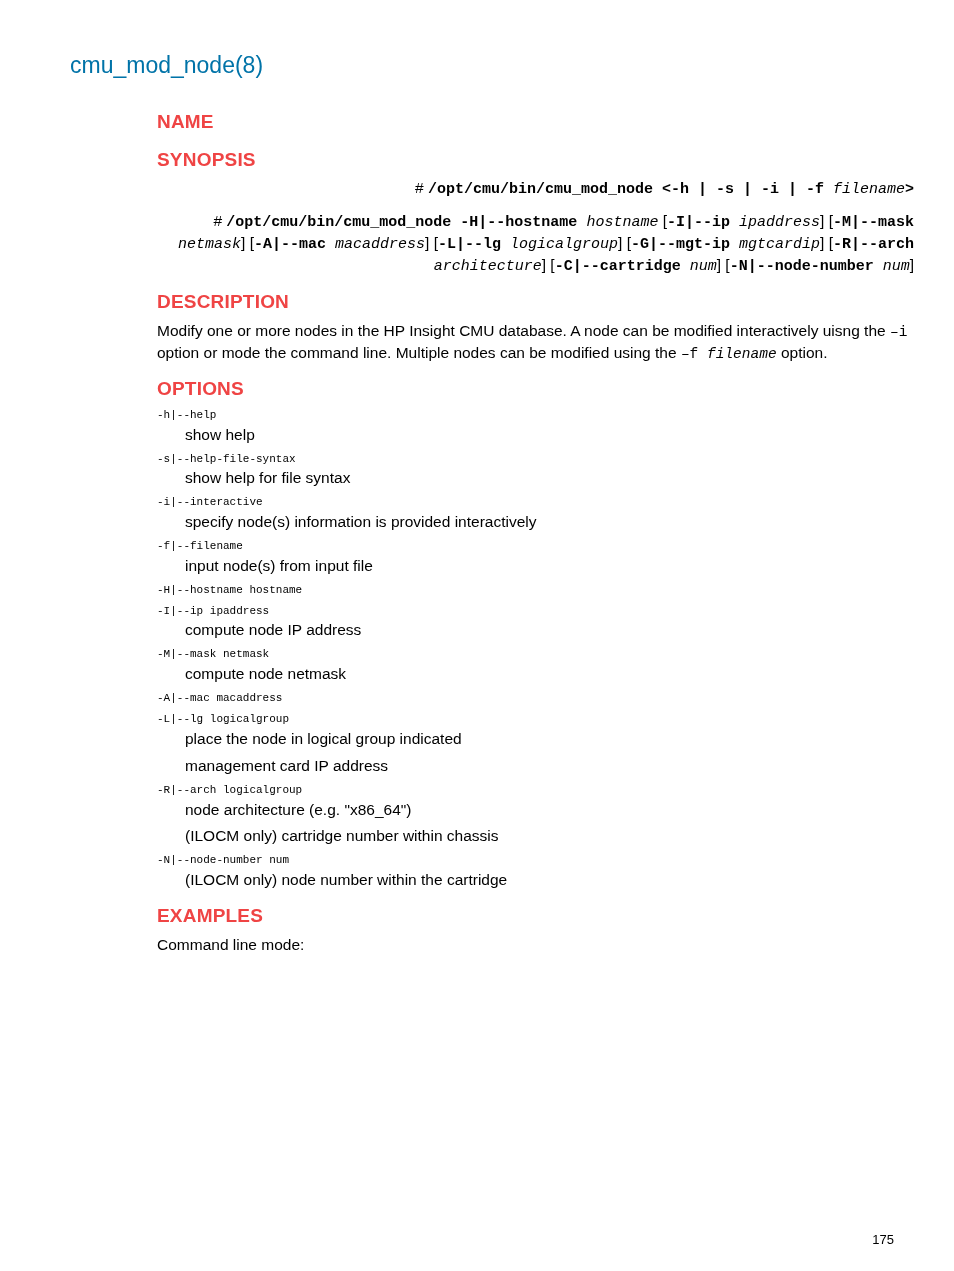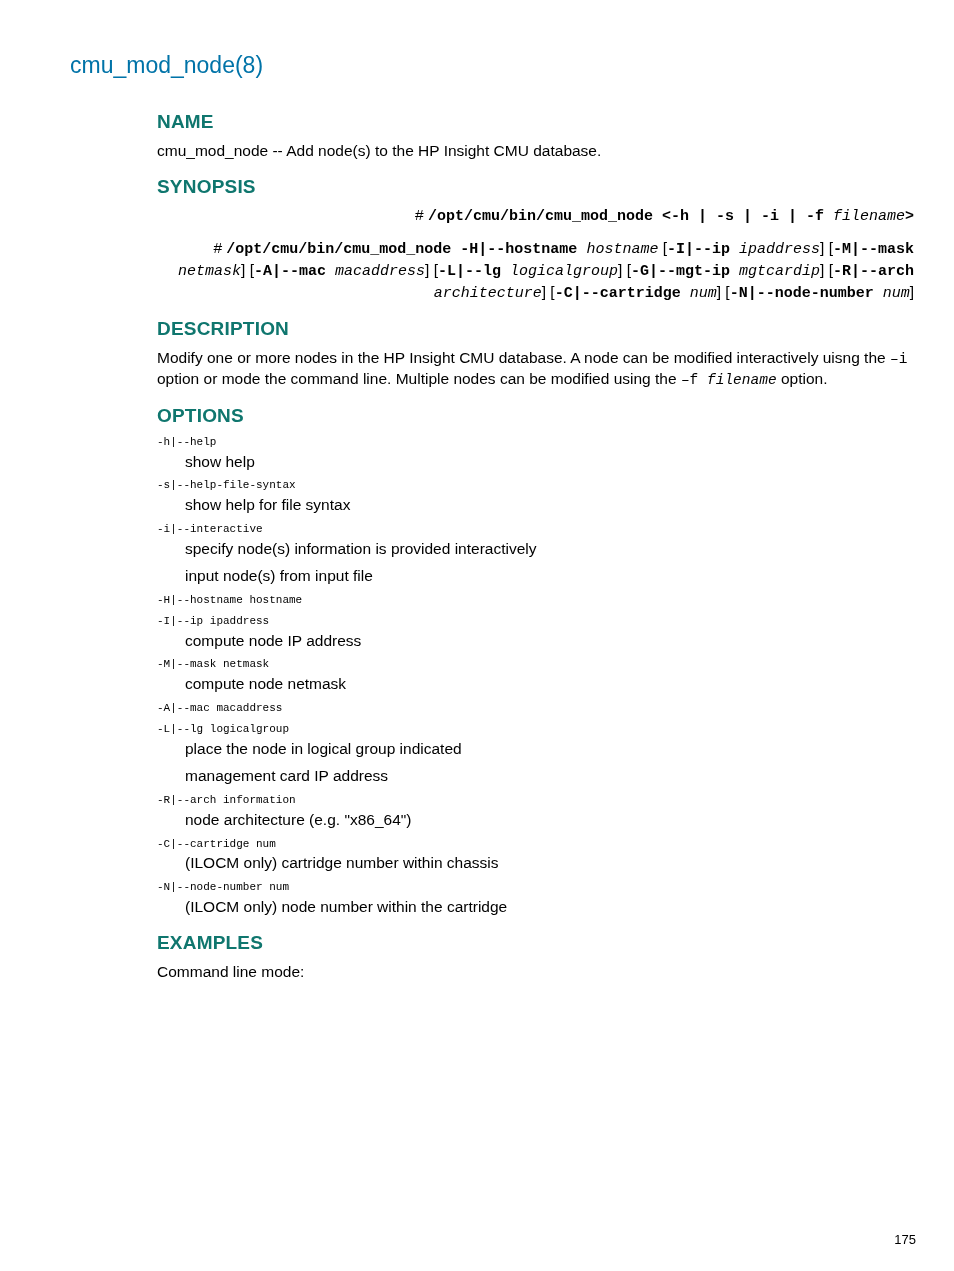--- a/index.html
+++ b/index.html
@@ -19,21 +19,21 @@
     font-weight: 400;
     margin: 0 0 28px -5px;
     letter-spacing: 0px;
   }
   .section {
     margin-left: 82px;
   }
   h2.section-head {
     font-family: Arial, sans-serif;
     font-size: 19px;
-    color: #0f766e;
+    color: #ef4444;
     font-weight: 700;
     margin: 12px 0 6px 0;
     letter-spacing: 0.2px;
   }
   p {
     margin: 4px 0 10px 0;
   }
   .mono {
     font-family: "Courier New", monospace;
     font-size: 15px;
@@ -52,34 +52,33 @@
     font-size: 11px;
     margin-top: 6px;
   }
   dl.opts dd {
     margin: 2px 0 6px 28px;
   }
   .desc-para .mono { font-size: 14.5px; }
   .page-num {
     position: fixed;
     bottom: 22px;
-    right: 38px;
+    right: 60px;
     font-size: 13px;
     color: #000;
   }
 </style>
 </head>
 <body>
 
 <h1 class="page-title">cmu_mod_node(8)</h1>
 
 <div class="section">
 
   <h2 class="section-head">NAME</h2>
-  <p>cmu_mod_node -- Add node(s) to the HP Insight CMU database.</p>
 
   <h2 class="section-head">SYNOPSIS</h2>
 
   <p class="syn-line">
     <span># </span><span class="mono bold">/opt/cmu/bin/cmu_mod_node</span><span class="mono bold"> &lt;-h | -s | -i | -f </span><span class="mono ital">filename</span><span class="mono bold">&gt;</span>
   </p>
 
   <p class="syn-line">
     <span># </span><span class="mono bold">/opt/cmu/bin/cmu_mod_node -H|--hostname </span><span class="mono ital">hostname</span><span> [</span><span class="mono bold">-I|--ip </span><span class="mono ital">ipaddress</span><span>]</span><span> [</span><span class="mono bold">-M|--mask </span><span class="mono ital">netmask</span><span>]</span><span> [</span><span class="mono bold">-A|--mac </span><span class="mono ital">macaddress</span><span>]</span><span> [</span><span class="mono bold">-L|--lg </span><span class="mono ital">logicalgroup</span><span>]</span><span> [</span><span class="mono bold">-G|--mgt-ip </span><span class="mono ital">mgtcardip</span><span>]</span><span> [</span><span class="mono bold">-R|--arch </span><span class="mono ital">architecture</span><span>]</span><span> [</span><span class="mono bold">-C|--cartridge </span><span class="mono ital">num</span><span>]</span><span> [</span><span class="mono bold">-N|--node-number </span><span class="mono ital">num</span><span>]</span>
   </p>
@@ -90,33 +89,33 @@
   </p>
 
   <h2 class="section-head">OPTIONS</h2>
   <dl class="opts">
     <dt>-h|--help</dt>
     <dd>show help</dd>
     <dt>-s|--help-file-syntax</dt>
     <dd>show help for file syntax</dd>
     <dt>-i|--interactive</dt>
     <dd>specify node(s) information is provided interactively</dd>
+    <dt>-f|--filename</dt>
     <dd>input node(s) from input file</dd>
     <dt>-H|--hostname hostname</dt>
     <dt>-I|--ip ipaddress</dt>
     <dd>compute node IP address</dd>
     <dt>-M|--mask netmask</dt>
     <dd>compute node netmask</dd>
     <dt>-A|--mac macaddress</dt>
     <dt>-L|--lg logicalgroup</dt>
     <dd>place the node in logical group indicated</dd>
     <dd>management card IP address</dd>
-    <dt>-R|--arch information</dt>
+    <dt>-R|--arch logicalgroup</dt>
     <dd>node architecture (e.g. "x86_64")</dd>
-    <dt>-C|--cartridge num</dt>
     <dd>(ILOCM only) cartridge number within chassis</dd>
     <dt>-N|--node-number num</dt>
     <dd>(ILOCM only) node number within the cartridge</dd>
   </dl>
 
   <h2 class="section-head">EXAMPLES</h2>
   <p>Command line mode:</p>
 
 </div>
 

